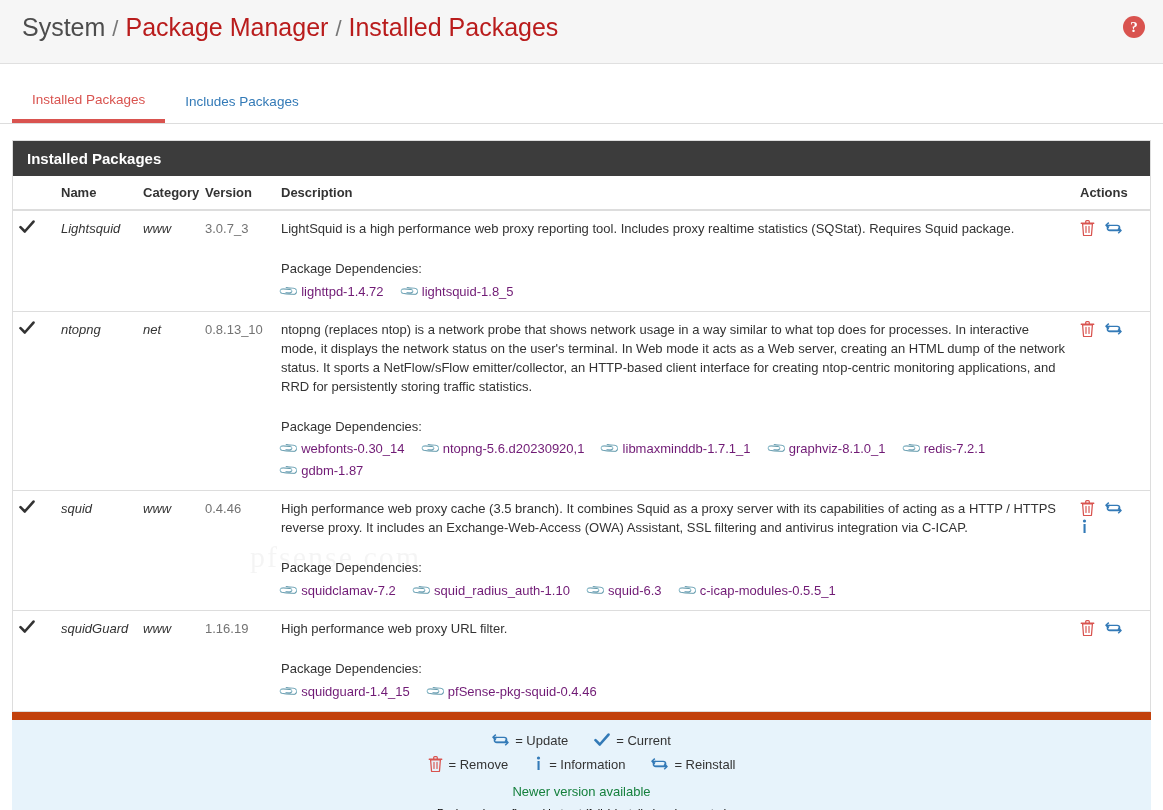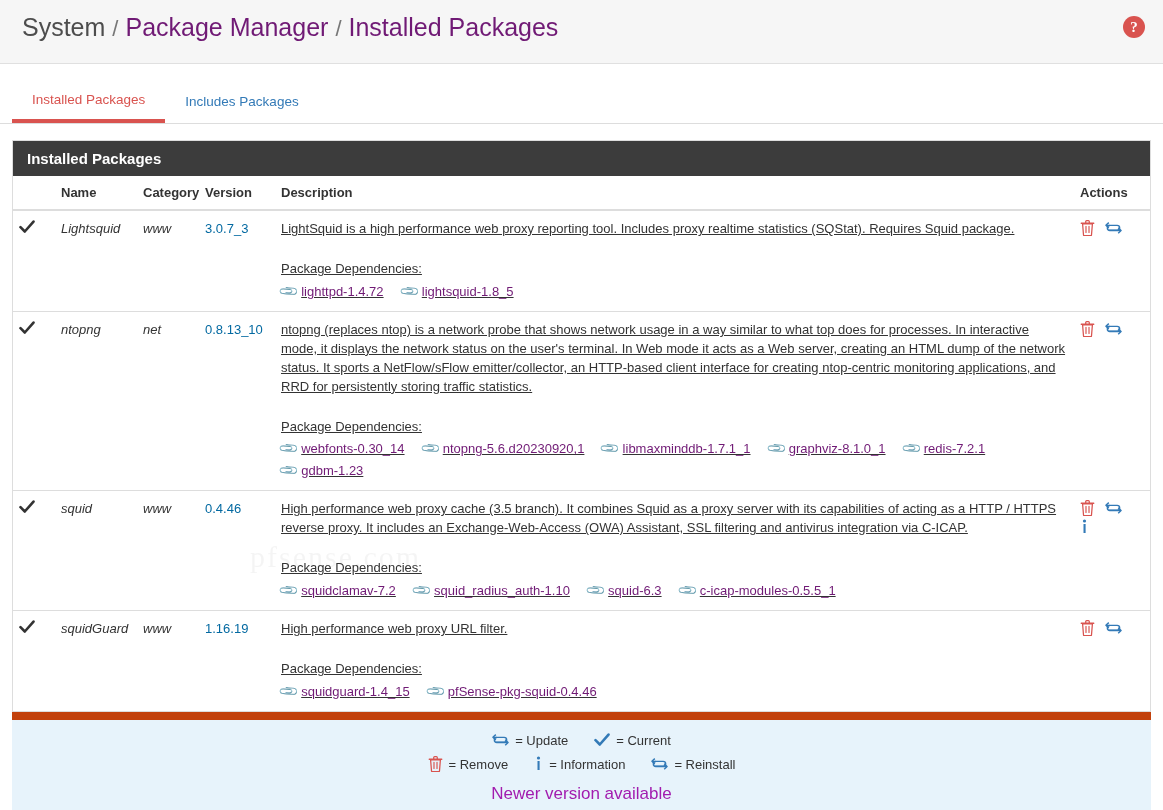--- a/index.html
+++ b/index.html
@@ -29,21 +29,21 @@
   }
   .breadcrumb {
     font-size: 25px;
     font-weight: normal;
     color: #4d4d4d;
     display: flex;
     align-items: baseline;
     flex: 1;
   }
   .breadcrumb .crumb-static { color: #4d4d4d; }
-  .breadcrumb .crumb-link { color: #701a75; }
+  .breadcrumb .crumb-link { color: #b91c1c; }
   .breadcrumb .sep { color: #777; margin: 0 7px; font-size: 22px; }
   .help-icon {
     width: 22px; height: 22px;
     border-radius: 50%;
     background: #d9534f;
     color: #fff;
     font-size: 15px;
     font-weight: bold;
     display: flex;
     align-items: center;
@@ -108,22 +108,22 @@
   table.pkg tbody td {
     border-top: 1px solid #ddd;
     padding: 9px 6px;
     vertical-align: top;
     font-size: 13px;
     line-height: 1.45;
   }
   tbody tr:first-child td { border-top: none; }
   td.check { text-align: center; color: #333; font-size: 16px; padding-top: 10px;}
   td.name { color: #333; font-style: italic; }
-  td.version a { color: #0369a1; text-decoration: none; }
-  td.desc { color: #333; padding-right: 14px; text-decoration: underline; }
+  td.version a { color: #737373; text-decoration: none; }
+  td.desc { color: #333; padding-right: 14px; }
   .deps-label { margin-top: 21px; }
   .deps {
     margin-top: 2px;
     display: flex;
     flex-wrap: wrap;
     gap: 0 18px;
     line-height: 1.65;
   }
   .dep { white-space: nowrap; color: #337ab7; }
   .dep a { color: #701a75; text-decoration: none; }
@@ -159,21 +159,21 @@
     color: #333;
   }
   .legend .line {
     display: flex;
     justify-content: center;
     align-items: center;
     gap: 26px;
     margin-bottom: 8px;
   }
   .legend .item { display: inline-flex; align-items: center; gap: 6px; }
-  .legend .warn { color: #a21caf; margin-top: 12px; font-size: 17px;}
+  .legend .warn { color: #15803d; margin-top: 12px; font-size: 13px;}
   .legend .danger { color: #000000; margin-top: 8px; font-size: 11px;}
   svg { display: block; }
   .watermark {
     position: absolute;
     left: 250px;
     top: 540px;
     font-size: 30px;
     color: rgba(0,0,0,0.045);
     font-family: "Liberation Serif", serif;
     letter-spacing: 2px;
@@ -268,21 +268,21 @@
           <td class="version"><a href="#">0.8.13_10</a></td>
           <td class="desc">
             <div>ntopng (replaces ntop) is a network probe that shows network usage in a way similar to what top does for processes. In interactive mode, it displays the network status on the user's terminal. In Web mode it acts as a Web server, creating an HTML dump of the network status. It sports a NetFlow/sFlow emitter/collector, an HTTP-based client interface for creating ntop-centric monitoring applications, and RRD for persistently storing traffic statistics.</div>
             <div class="deps-label">Package Dependencies:</div>
             <div class="deps">
               <span class="dep"><span class="clip">📎</span><a href="#">webfonts-0.30_14</a></span>
               <span class="dep"><span class="clip">📎</span><a href="#">ntopng-5.6.d20230920,1</a></span>
               <span class="dep"><span class="clip">📎</span><a href="#">libmaxminddb-1.7.1_1</a></span>
               <span class="dep"><span class="clip">📎</span><a href="#">graphviz-8.1.0_1</a></span>
               <span class="dep"><span class="clip">📎</span><a href="#">redis-7.2.1</a></span>
-              <span class="dep"><span class="clip">📎</span><a href="#">gdbm-1.23</a></span>
+              <span class="dep"><span class="clip">📎</span><a href="#">gdbm-1.87</a></span>
             </div>
           </td>
           <td class="actions">
             <div class="act-row">
               <span class="ico trash" title="Remove">
                 <svg width="15" height="16" viewBox="0 0 16 18">
                     <path d="M2.5 4.5 h11 l-1 12.2 a1 1 0 0 1 -1 0.9 h-7 a1 1 0 0 1 -1 -0.9 z" fill="none" stroke="currentColor" stroke-width="1.4"></path>
                     <path d="M1 3.6 h14" stroke="currentColor" stroke-width="1.6" stroke-linecap="round"></path>
                     <path d="M6 3.3 v-1.5 a1 1 0 0 1 1 -1 h2 a1 1 0 0 1 1 1 v1.5" fill="none" stroke="currentColor" stroke-width="1.4"></path>
                     <path d="M6.3 7 v7 M9.7 7 v7" stroke="currentColor" stroke-width="1.3" stroke-linecap="round"></path>

